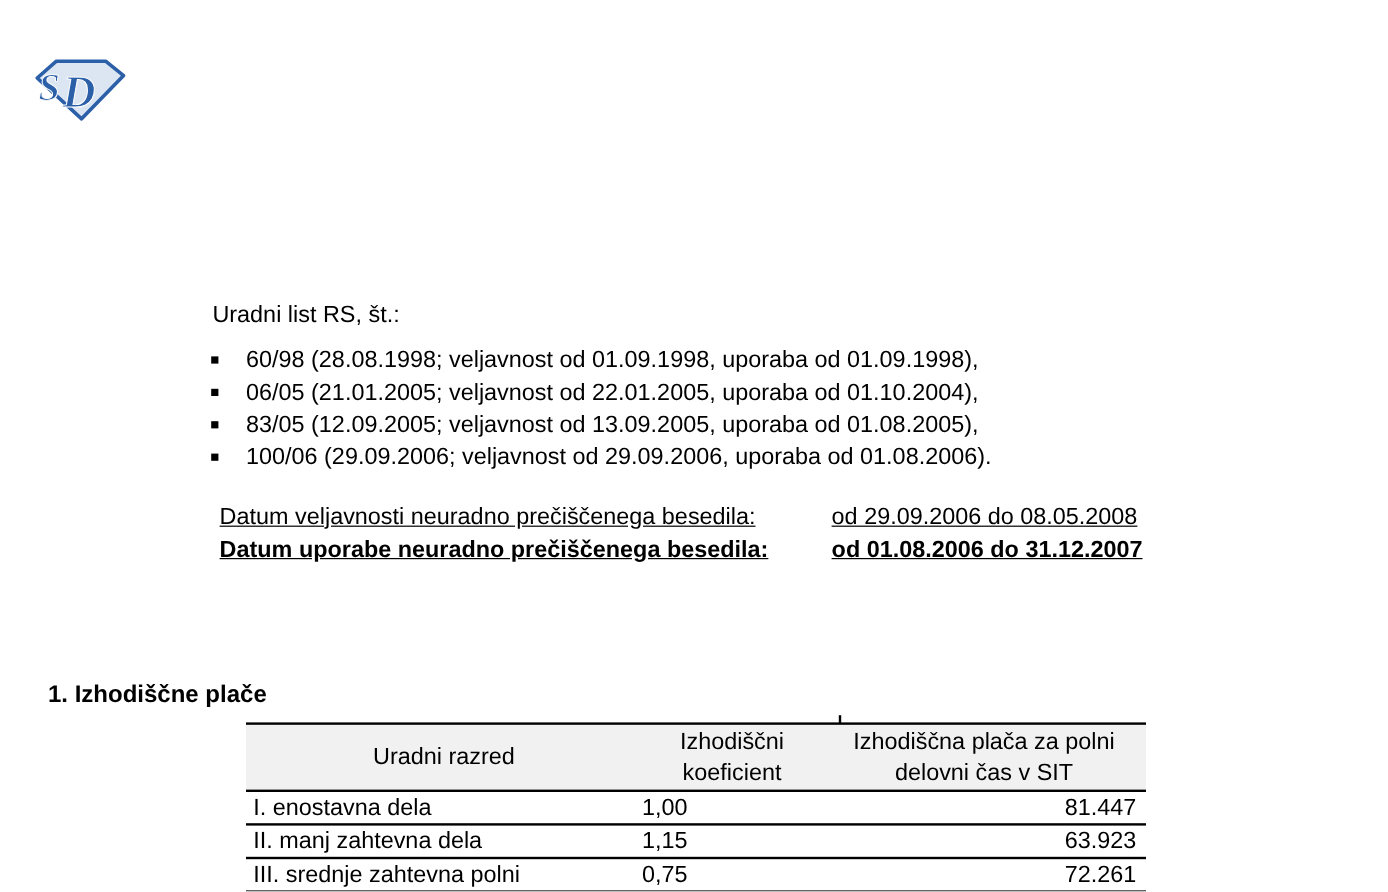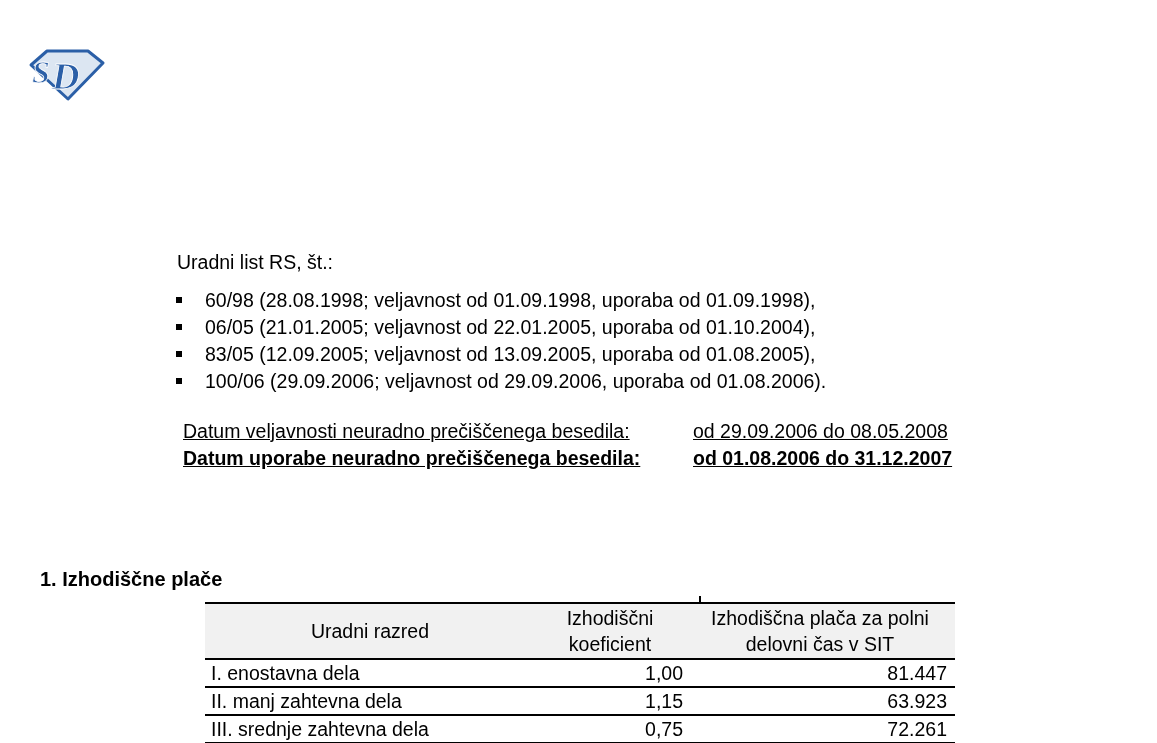--- a/index.html
+++ b/index.html
@@ -112,21 +112,21 @@
     vertical-align: middle;
   }
   .salary-table td {
     border-bottom: 2px solid #000;
     height: 26px;
     line-height: 26px;
     padding: 0;
     white-space: nowrap;
   }
   .salary-table td.c-label { text-align: left; padding-left: 6px; }
-  .salary-table td.c-koef  { text-align: right; padding-right: 2px; }
+  .salary-table td.c-koef  { text-align: left; padding-right: 2px; }
   .salary-table td.c-placa { text-align: right; padding-right: 8px; }
   .table-tick {
     position: absolute;
     left: 699px;
     top: 596px;
     width: 2px;
     height: 8px;
     background: #000;
   }
 </style>
@@ -197,20 +197,20 @@
         <td class="c-label">I. enostavna dela</td>
         <td class="c-koef">1,00</td>
         <td class="c-placa">81.447</td>
       </tr>
       <tr>
         <td class="c-label">II. manj zahtevna dela</td>
         <td class="c-koef">1,15</td>
         <td class="c-placa">63.923</td>
       </tr>
       <tr>
-        <td class="c-label">III. srednje zahtevna dela</td>
+        <td class="c-label">III. srednje zahtevna polni</td>
         <td class="c-koef">0,75</td>
         <td class="c-placa">72.261</td>
       </tr>
     </tbody>
   </table>
 
 </div>
 
 </body></html>

